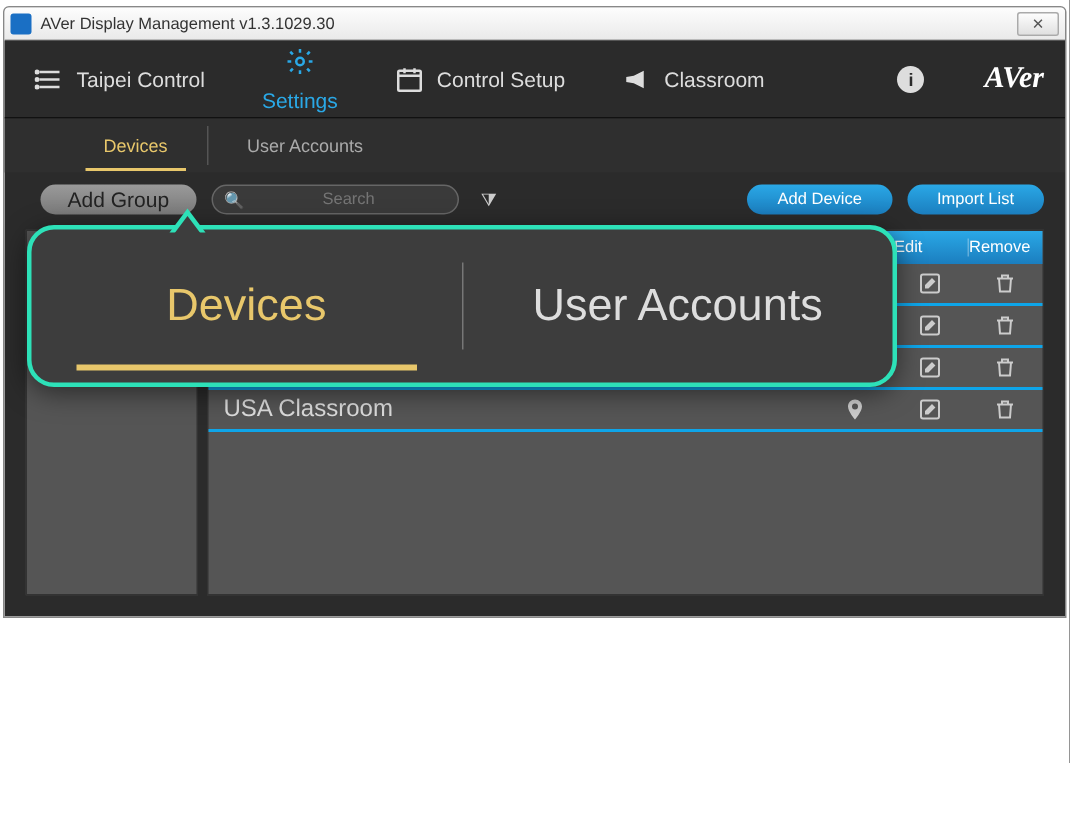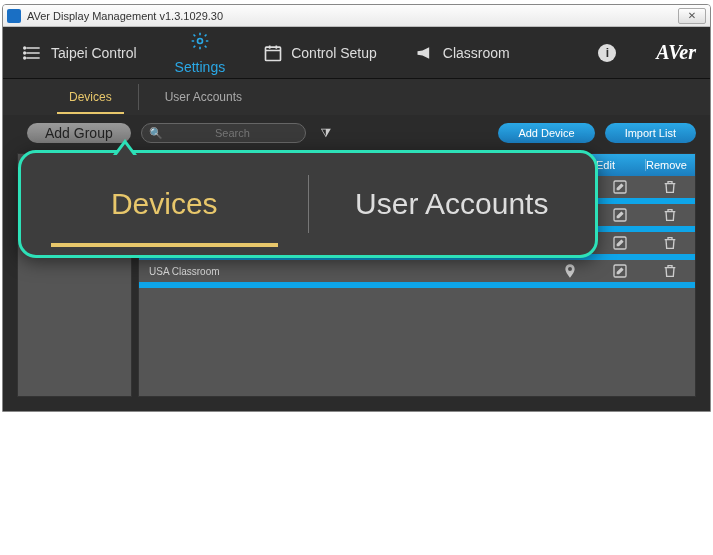--- a/index.html
+++ b/index.html
@@ -41,21 +41,21 @@
 .panel-row { flex: 1; display: flex; gap: 6px; overflow: hidden; }
 .tree { width: 115px; background: #555; border: 1px solid #333; display: flex; flex-direction: column; }
 .tree-item { display: flex; align-items: center; justify-content: space-between; padding: 4px 8px; color: #ddd; font-size: 11px; border-bottom: 1px solid #4a4a4a; cursor: pointer; }
 .tree-arrow { font-size: 9px; color: #ccc; margin-right: 4px; }
 .tree-gear { color: #bbb; }
 
 .listpane { flex: 1; background: #555; border: 1px solid #333; display: flex; flex-direction: column; }
 .list-head { display: flex; background: linear-gradient(#2aa8e6,#1b7ebf); color: #fff; font-size: 11px; height: 22px; align-items: center; }
 .col-name { flex: 1; padding-left: 10px; }
 .col-fixed { width: 50px; text-align: left; border-left: 1px solid rgba(255,255,255,0.3); }
-.list-row { display: flex; align-items: center; height: 28px; border-bottom: 6px solid #0ea5e9; color: #ddd; font-size: 10px; }
+.list-row { display: flex; align-items: center; height: 28px; border-bottom: 2px solid #0ea5e9; color: #ddd; font-size: 16px; }
 .row-cell { flex: 1; padding-left: 10px; }
 .row-icon { width: 50px; display: flex; justify-content: center; color: #ccc; cursor: pointer; }
 
 
 .callout { position: absolute; top: 150px; left: 18px; width: 580px; height: 108px; background: #3d3d3d; border: 3px solid #2de1b8; border-radius: 18px; display: flex; align-items: stretch; box-shadow: 0 4px 18px rgba(0,0,0,0.5); }
 .callout-tail { position: absolute; top: -14px; left: 92px; width: 0; height: 0; border-left: 12px solid transparent; border-right: 12px solid transparent; border-bottom: 16px solid #2de1b8; }
 .callout-tail::after { content:""; position:absolute; top:5px; left:-9px; border-left:9px solid transparent; border-right:9px solid transparent; border-bottom:12px solid #3d3d3d; }
 .callout-half { flex: 1; display: flex; align-items: center; justify-content: center; font-size: 30px; position: relative; }
 .callout-half.left { color: #e8c76b; }
 .callout-half.left::after { content:""; position:absolute; bottom:8px; left:30px; right:30px; height:4px; background:#e8c76b; }

